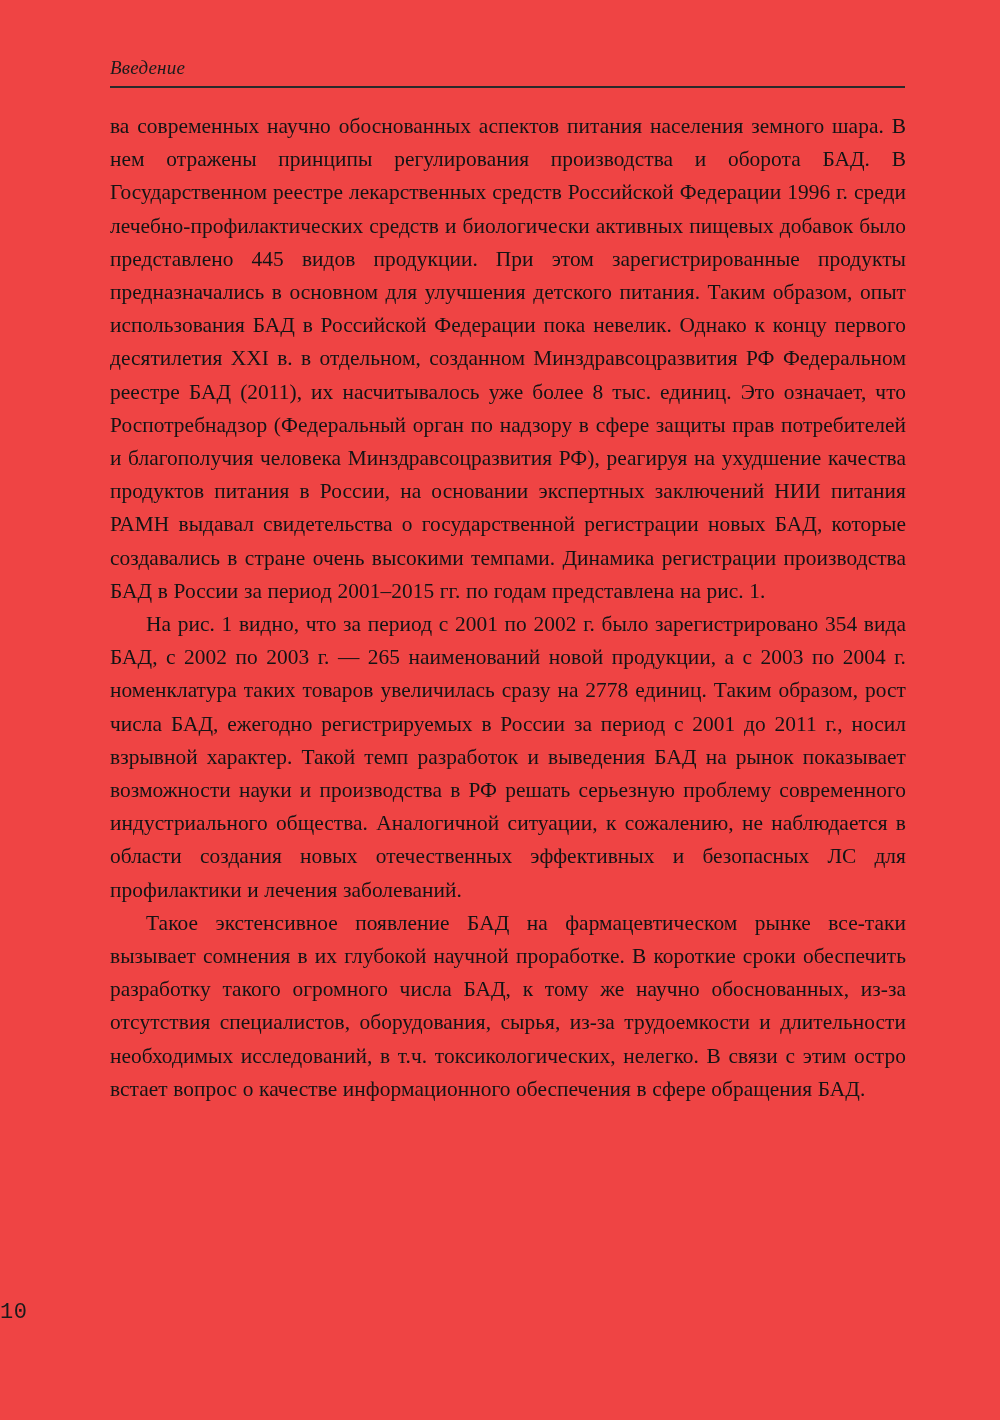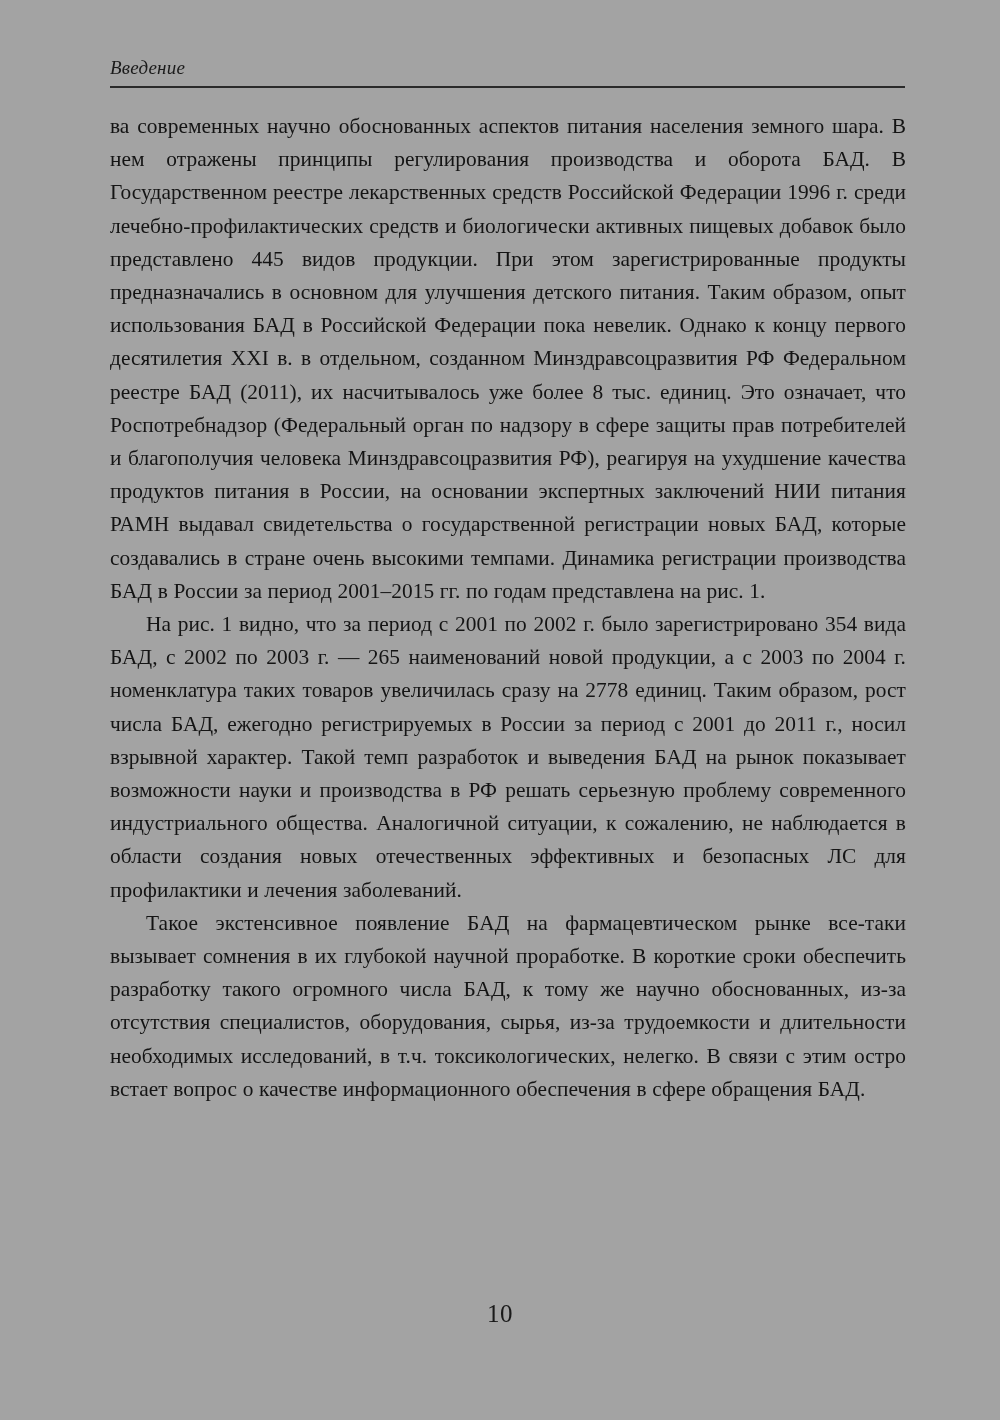--- a/index.html
+++ b/index.html
@@ -13,21 +13,21 @@
     height: 1420px;
     position: relative;
     overflow: hidden;
     font-family: "Liberation Serif", "DejaVu Serif", serif;
     color: #1a1a1a;
   }
 
   .page {
     position: absolute;
     inset: 0;
-    background: #a3a3a3;
+    background: #ef4444;
   }
 
   
   .running-head {
     position: absolute;
     left: 110px;
     top: 58px;
     width: 795px;
   }
   .running-head-title {
@@ -74,23 +74,22 @@
   .body-text p.justify-last {
     text-align-last: justify;
   }
 
   
   .folio {
     position: absolute;
     left: 0;
     right: 0;
     top: 1300px;
-    text-align: center;
-    font-family: Liberation Serif, serif;
-    font-size: 25px;
+    font-family: Liberation Mono, monospace;
+    font-size: 22px;
     color: #1a1a1a;
     letter-spacing: 0.5px;
   }
 </style>
 </head>
 <body>
 
 <div class="page">
 
   <header class="running-head">

